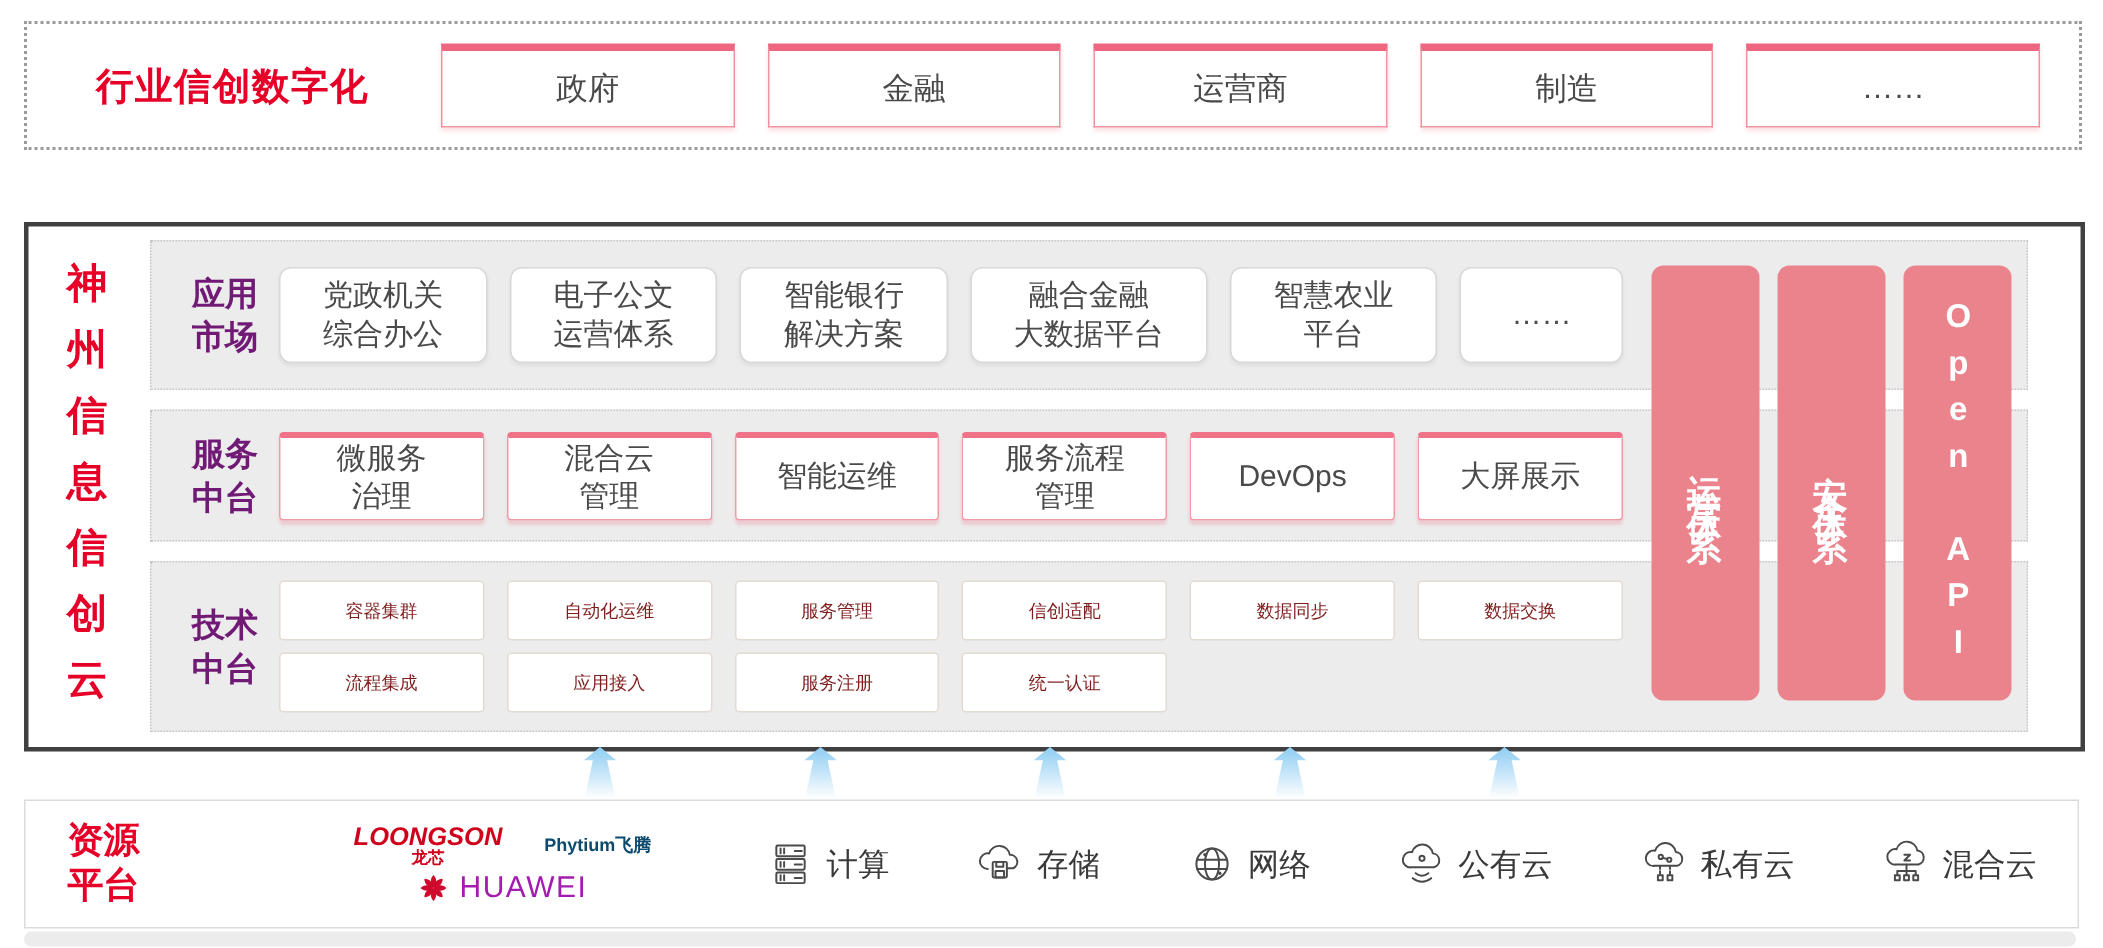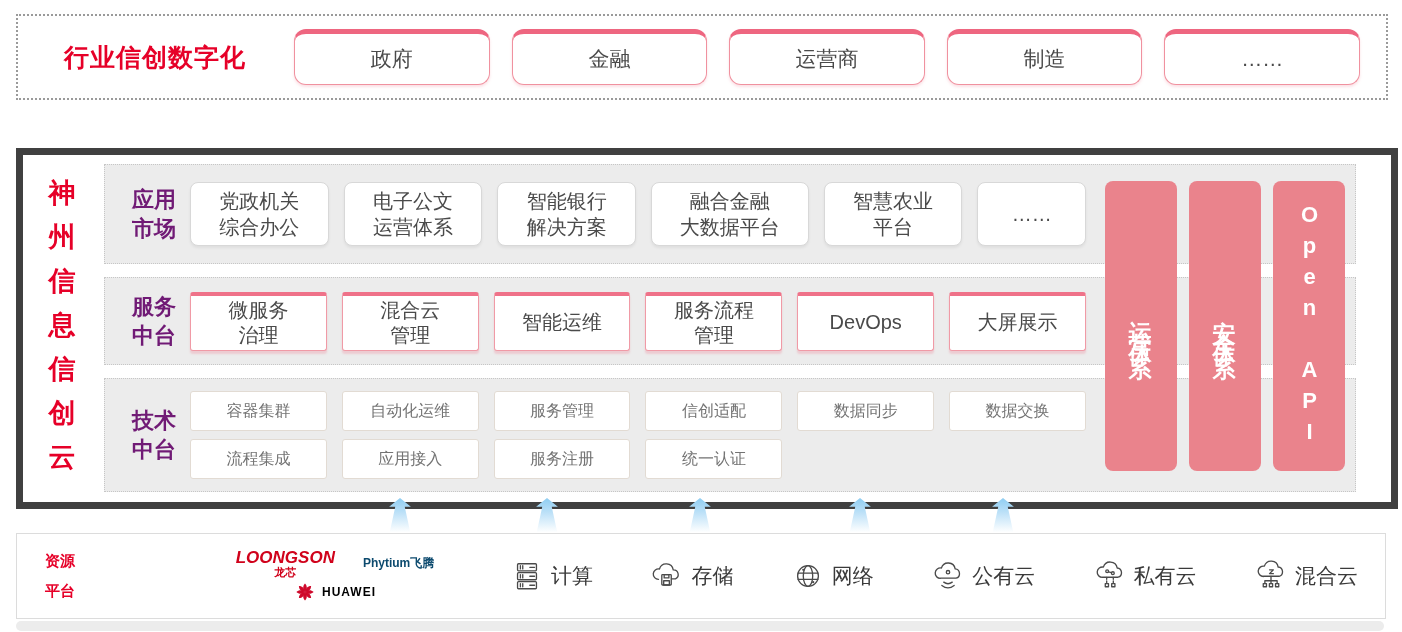--- a/index.html
+++ b/index.html
@@ -6,34 +6,34 @@
   .page{position:relative;width:1402px;height:632px;background:#fff;overflow:hidden;
         font-family:"Liberation Sans","DejaVu Sans",sans-serif;}
   .pre{white-space:pre-line;}
 
   
   .top-box{position:absolute;left:16px;top:14px;width:1368px;height:82px;
            border:2px dotted #9a9a9a;display:flex;align-items:center;background:#fff;}
   .top-title{margin-left:46px;width:230px;font-size:25px;font-weight:bold;color:#e60028;letter-spacing:1px;}
   .industries{flex:1;display:flex;gap:22px;margin-right:26px;}
   .industry-box{flex:1;height:50px;background:#fff;border:1px solid #f0919f;border-top:5px solid #ee6680;
-                border-radius:12px;display:flex;align-items:center;justify-content:center;
+                border-radius:0;display:flex;align-items:center;justify-content:center;
                 font-size:21px;color:#4a4a4a;box-shadow:0 2px 3px rgba(240,145,160,.28);}
 
   
   .cap-band{position:absolute;left:0;top:98px;width:1402px;height:50px;}
   .cap-label{position:absolute;left:0;right:0;top:6px;text-align:center;
              font-size:25px;font-weight:bold;color:#47b4e8;}
   .arrow-up{position:absolute;width:34px;height:40px;
             background:linear-gradient(to bottom,#8ecdf2 0%,#bfe2f8 45%,rgba(234,245,253,.05) 100%);
             clip-path:polygon(50% 0%,82% 26%,64% 26%,80% 100%,20% 100%,36% 26%,18% 26%);}
 
   
   .main-box{position:absolute;left:16px;top:148px;width:1368px;height:347px;
-            border:7px solid #404040;background:#fff;}
+            border:3px solid #404040;background:#fff;}
   .v-title{position:absolute;left:21px;top:16px;width:36px;font-size:27px;font-weight:bold;
            color:#e60028;line-height:44px;text-align:center;word-break:break-all;}
   .panels{position:absolute;left:81px;top:9px;width:1252px;}
   .panel{position:relative;background:#ececec;border:1px dotted #c6c6c6;
          display:flex;align-items:center;box-sizing:border-box;}
   .panel-1{height:100px;margin-bottom:13px;}
   .panel-2{height:88px;margin-bottom:13px;}
   .panel-3{height:114px;}
   .panel-label{width:60px;margin-left:19px;font-size:22px;font-weight:bold;color:#701a75;
                line-height:29px;text-align:center;}
@@ -42,44 +42,44 @@
            display:flex;align-items:center;justify-content:center;text-align:center;
            font-size:20px;line-height:26px;color:#4a4a4a;box-shadow:0 2px 3px rgba(0,0,0,.06);}
   .b-wide{flex:1.14;}
   .b-dots{flex:0.78;}
   .svc-box{flex:1;height:54px;background:#fff;border:1px solid #f09aa6;border-top:4px solid #ef7289;
            border-radius:3px;display:flex;align-items:center;justify-content:center;text-align:center;
            font-size:20px;line-height:25px;color:#4a4a4a;box-shadow:0 3px 2px rgba(239,130,150,.3);}
   .tech-grid{margin-left:6px;width:896px;display:grid;grid-template-columns:repeat(6,1fr);
              gap:8px 15px;}
   .tech-box{height:38px;background:#fff;border:1px solid #e2dbd3;border-radius:3px;
-            display:flex;align-items:center;justify-content:center;font-size:16px;color:#737373;}
+            display:flex;align-items:center;justify-content:center;font-size:12px;color:#7f1d1d;}
   .pillar{position:absolute;top:26px;width:72px;height:290px;background:#ea838c;border-radius:8px;
           color:#fff;font-size:23px;font-weight:bold;writing-mode:vertical-lr;text-orientation:upright;
           display:flex;align-items:center;justify-content:center;letter-spacing:12px;z-index:5;}
   .pillar-1{left:1082px;}
   .pillar-2{left:1166px;}
   .pillar-3{left:1250px;letter-spacing:6px;font-size:22px;}
 
   
   .arrow-band2{position:absolute;left:0;top:497px;width:1402px;height:36px;}
   .arrow-band2 .arrow-up{height:34px;}
 
   
   .bottom-box{position:absolute;left:16px;top:533px;width:1368px;height:84px;
               border:1px solid #dcdcdc;background:#fff;display:flex;align-items:center;}
-  .res-label{margin-left:28px;width:70px;font-size:15px;font-weight:bold;color:#e60028;line-height:30px;}
+  .res-label{margin-left:28px;width:70px;font-size:24px;font-weight:bold;color:#e60028;line-height:30px;}
   .vendors{margin-left:100px;width:240px;display:flex;flex-direction:column;align-items:center;gap:3px;}
   .vendor-row{display:flex;align-items:center;gap:28px;}
   .loongson{display:flex;flex-direction:column;align-items:center;line-height:1;}
   .loongson-en{font-size:17px;font-weight:900;font-style:italic;color:#d0021b;letter-spacing:0;}
   .loongson-cn{font-size:11px;font-weight:bold;color:#d0021b;margin-top:1px;}
   .phytium{font-size:12px;font-weight:bold;color:#0c4a6e;}
   .huawei-row{display:flex;align-items:center;gap:6px;}
-  .huawei-text{font-size:12px;font-weight:bold;color:#000000;letter-spacing:1px;}
+  .huawei-text{font-size:20px;font-weight:normal;color:#a21caf;letter-spacing:1px;}
   .res-items{flex:1;display:flex;justify-content:space-between;margin-left:55px;margin-right:27px;gap:28px;}
   .res-item{display:flex;align-items:center;gap:7px;}
   .res-item svg{display:block;}
   .res-item-label{font-size:21px;color:#3a3a3a;}
   .bottom-strip{position:absolute;left:16px;top:621px;width:1368px;height:10px;
                 background:#ececec;border-radius:5px;}
   .icon-stroke{stroke:#4a4a4a;fill:none;stroke-width:1.4;stroke-linecap:round;stroke-linejoin:round;}
 </style>
 </head>
 <body>

